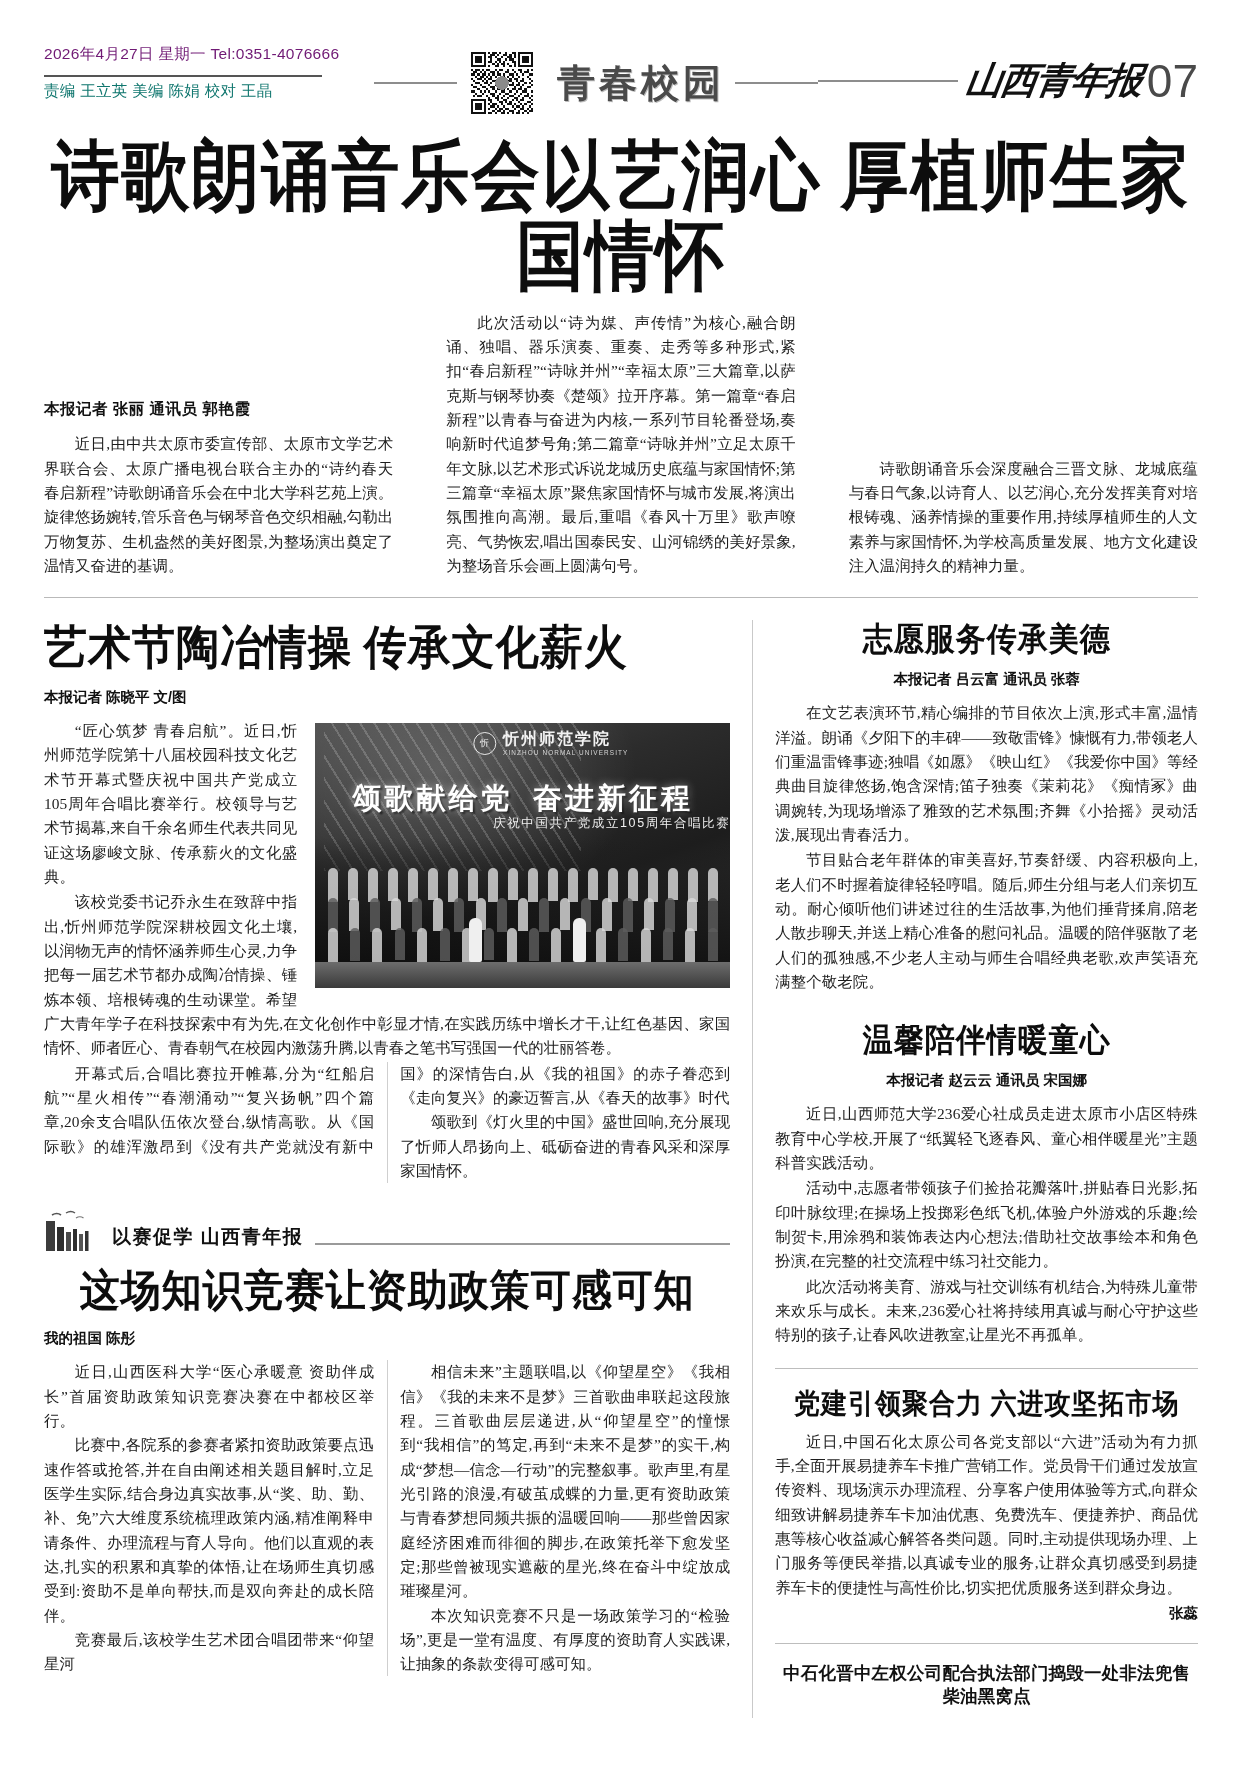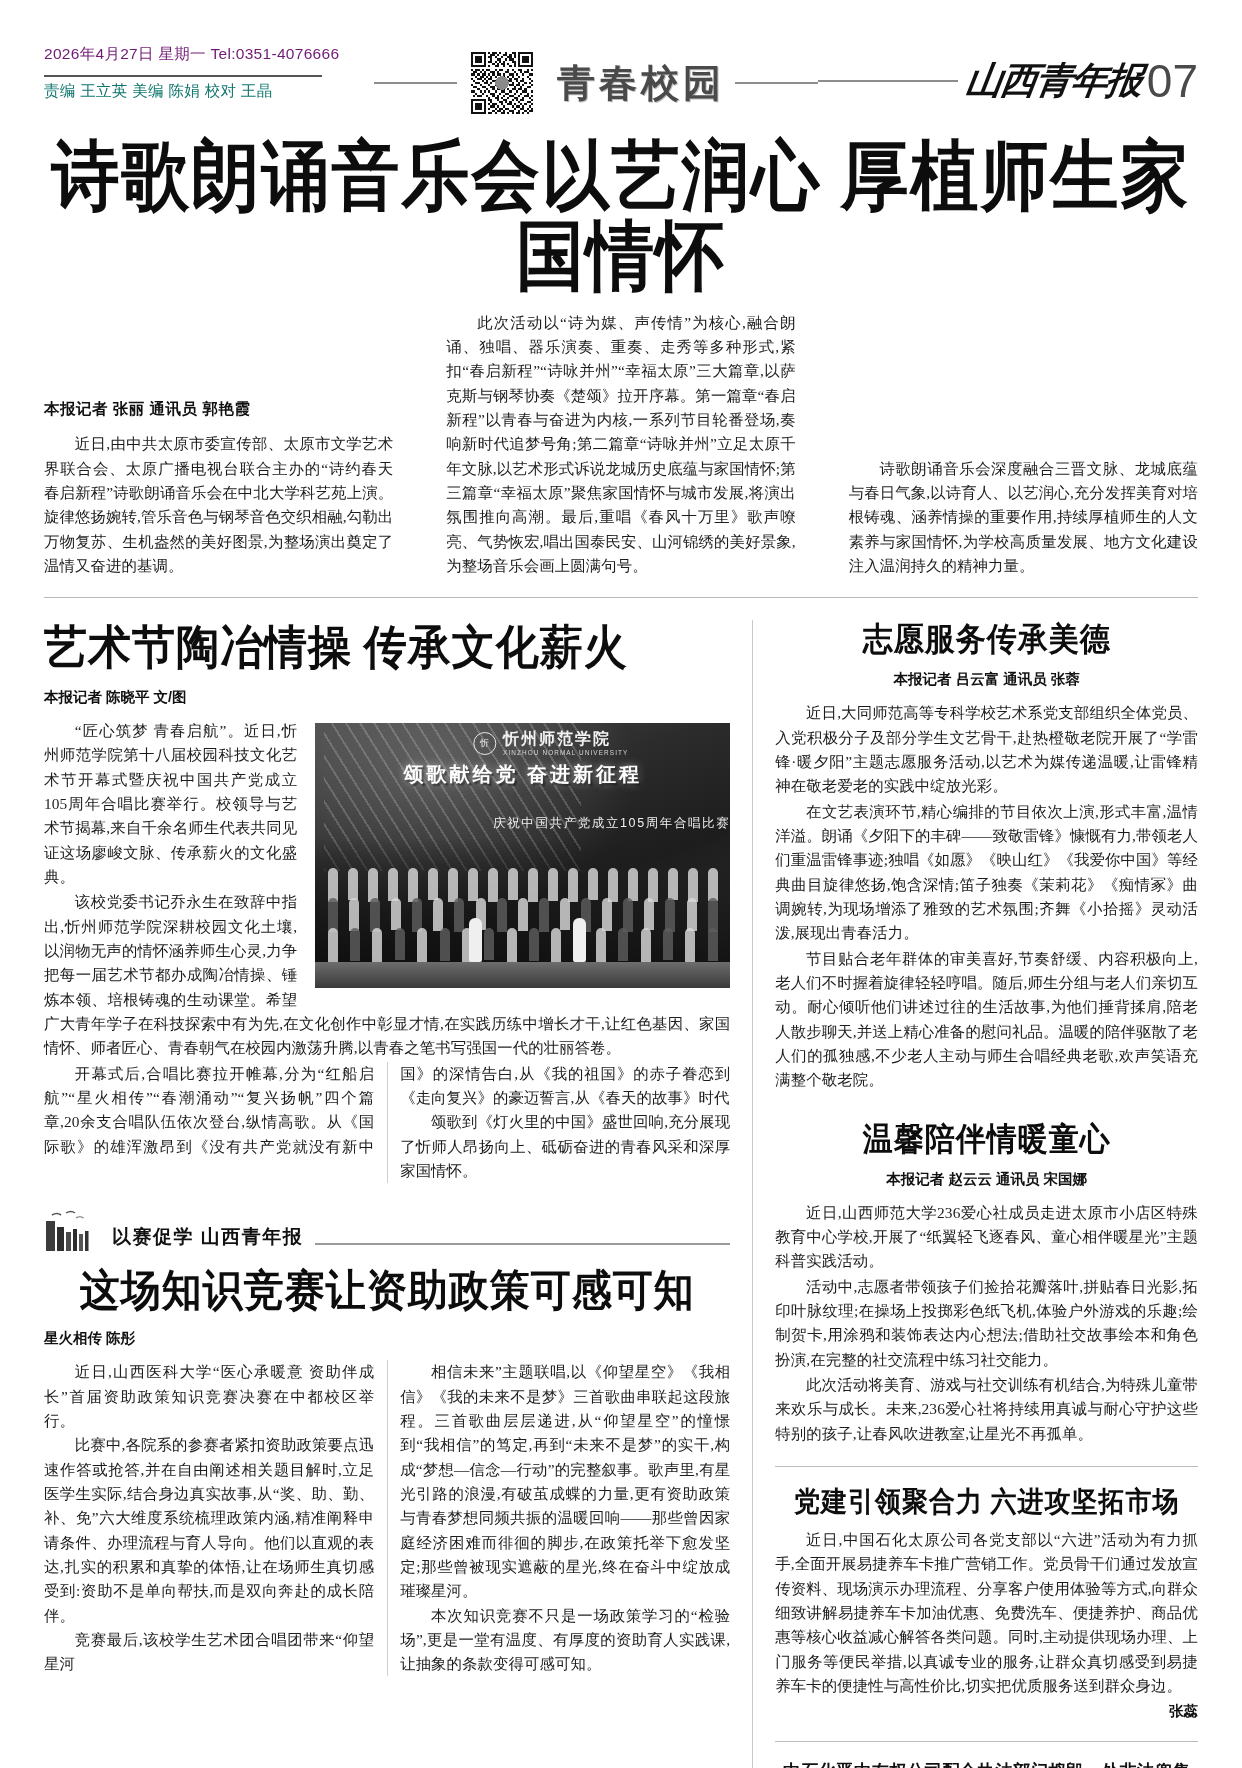--- a/index.html
+++ b/index.html
@@ -133,23 +133,23 @@
   }
   .photo .logo-circ {
     width:23px;height:23px;border-radius:50%;border:1.6px solid #e8e8e8;
     display:flex;align-items:center;justify-content:center;font-size:9px;color:#eee;
   }
   .photo .uni-cn { font-size:16px; font-weight:bold; letter-spacing:2px; line-height:1;
       font-family:"Liberation Serif","DejaVu Serif",serif; }
   .photo .uni-en { font-size:6.4px; letter-spacing:1.1px; color:#d8d8d8; margin-top:2px;
       font-family:"Liberation Sans","DejaVu Sans",sans-serif; }
   .photo .banner-main {
-    position:absolute; left:0; right:0; top:38px; text-align:center;
-    font-family:Liberation Sans, sans-serif;
-    font-size:20px; font-weight:bold; letter-spacing:3px; color:#ffffff;
+    position:absolute; left:0; right:0; top:56px; text-align:center;
+    font-family:Liberation Mono, monospace;
+    font-size:29px; font-weight:bold; letter-spacing:3px; color:#ffffff;
     text-shadow:0 0 8px rgba(255,255,255,.55), 2px 2px 2px rgba(0,0,0,.8);
   }
   .photo .banner-sub {
     position:absolute; left:4px; right:0; top:92px; text-align:right;
     font-family:Liberation Sans, sans-serif;
     font-size:12.5px; letter-spacing:1.6px; color:#f0f0f0;
   }
   .photo .choir {
     position:absolute; left:0; right:0; bottom:0; height:150px;
     background:linear-gradient(180deg, rgba(20,20,20,0) 0%, rgba(30,30,30,.55) 22%, rgba(10,10,10,.92) 100%);
@@ -576,40 +576,39 @@
             <rect x="35" y="25" width="4" height="17" fill="#555"></rect>
             <rect x="41" y="22" width="3.5" height="20" fill="#333"></rect>
           </svg>
         </div>
         <div class="badge-text">以赛促学  山西青年报</div>
         <div class="badge-underline"></div>
       </div>
 
       <div>
         <div class="sec-headline ctr">这场知识竞赛让资助政策可感可知</div>
-        <div class="byline-sm">星火相传 陈彤</div>
+        <div class="byline-sm">我的祖国 陈彤</div>
         <div class="two-col">
           <p class="body">近日,山西医科大学“医心承暖意 资助伴成长”首届资助政策知识竞赛决赛在中都校区举行。</p>
           <p class="body">比赛中,各院系的参赛者紧扣资助政策要点迅速作答或抢答,并在自由阐述相关题目解时,立足医学生实际,结合身边真实故事,从“奖、助、勤、补、免”六大维度系统梳理政策内涵,精准阐释申请条件、办理流程与育人导向。他们以直观的表达,扎实的积累和真挚的体悟,让在场师生真切感受到:资助不是单向帮扶,而是双向奔赴的成长陪伴。</p>
           <p class="body">竞赛最后,该校学生艺术团合唱团带来“仰望星河</p>
           <p class="body">相信未来”主题联唱,以《仰望星空》《我相信》《我的未来不是梦》三首歌曲串联起这段旅程。三首歌曲层层递进,从“仰望星空”的憧憬到“我相信”的笃定,再到“未来不是梦”的实干,构成“梦想—信念—行动”的完整叙事。歌声里,有星光引路的浪漫,有破茧成蝶的力量,更有资助政策与青春梦想同频共振的温暖回响——那些曾因家庭经济困难而徘徊的脚步,在政策托举下愈发坚定;那些曾被现实遮蔽的星光,终在奋斗中绽放成璀璨星河。</p>
           <p class="body">本次知识竞赛不只是一场政策学习的“检验场”,更是一堂有温度、有厚度的资助育人实践课,让抽象的条款变得可感可知。</p>
         </div>
       </div>
 
     </div>
 
     <div class="col-div"></div>
 
     <div class="col-right">
 
       <div>
         <div class="sec-headline rcol">志愿服务传承美德</div>
         <div class="byline-sm ctr">本报记者 吕云富  通讯员 张蓉</div>
-        <p class="body">近日,大同师范高等专科学校艺术系党支部组织全体党员、入党积极分子及部分学生文艺骨干,赴热橙敬老院开展了“学雷锋·暖夕阳”主题志愿服务活动,以艺术为媒传递温暖,让雷锋精神在敬老爱老的实践中绽放光彩。</p>
         <p class="body">在文艺表演环节,精心编排的节目依次上演,形式丰富,温情洋溢。朗诵《夕阳下的丰碑——致敬雷锋》慷慨有力,带领老人们重温雷锋事迹;独唱《如愿》《映山红》《我爱你中国》等经典曲目旋律悠扬,饱含深情;笛子独奏《茉莉花》《痴情冢》曲调婉转,为现场增添了雅致的艺术氛围;齐舞《小拾摇》灵动活泼,展现出青春活力。</p>
         <p class="body">节目贴合老年群体的审美喜好,节奏舒缓、内容积极向上,老人们不时握着旋律轻轻哼唱。随后,师生分组与老人们亲切互动。耐心倾听他们讲述过往的生活故事,为他们捶背揉肩,陪老人散步聊天,并送上精心准备的慰问礼品。温暖的陪伴驱散了老人们的孤独感,不少老人主动与师生合唱经典老歌,欢声笑语充满整个敬老院。</p>
       </div>
 
       <div style="height:26px"></div>
 
       <div>
         <div class="sec-headline rcol">温馨陪伴情暖童心</div>
         <div class="byline-sm ctr">本报记者 赵云云  通讯员 宋国娜</div>
         <p class="body">近日,山西师范大学236爱心社成员走进太原市小店区特殊教育中心学校,开展了“纸翼轻飞逐春风、童心相伴暖星光”主题科普实践活动。</p>

